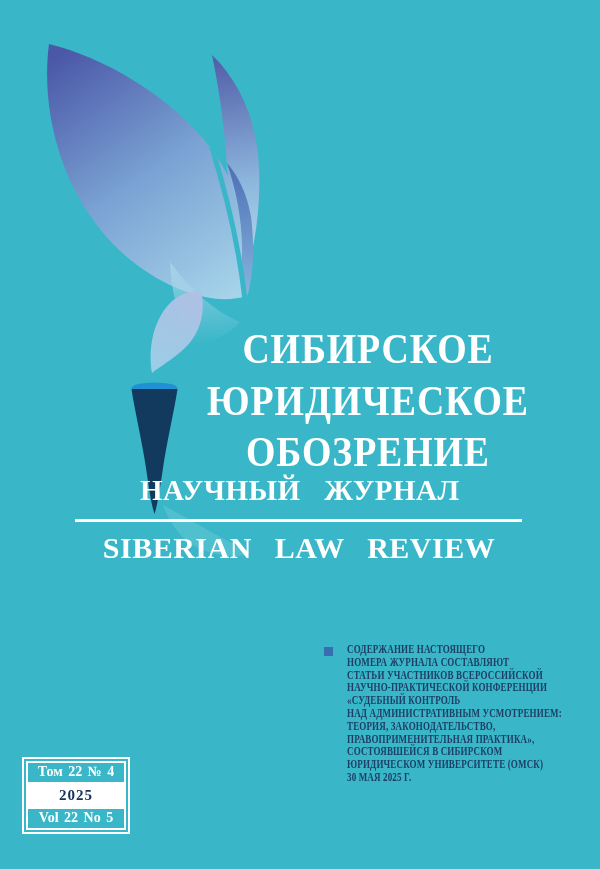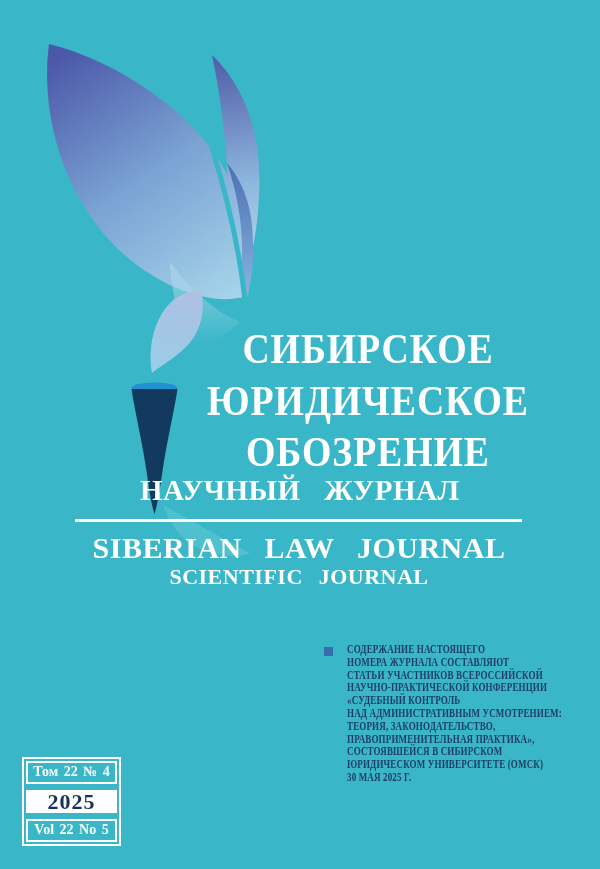--- a/index.html
+++ b/index.html
@@ -31,29 +31,29 @@
     color:#ffffff; font-weight:bold; font-size:22px; word-spacing:0.45em; letter-spacing:0.5px;
   }
   #announce-bullet { left:324px; top:647px; width:9px; height:9px; background:#3a6cb0; }
   #announcement {
     left:347px; top:643px; width:320px;
     color:#1d3f66; font-weight:bold; font-size:12px; line-height:12.8px;
     white-space:pre-line; letter-spacing:0.2px;
     transform:scaleX(0.75); transform-origin:0 0;
   }
   #vol-box {
-    left:22px; top:757px; width:99px;
+    left:22px; top:757px; width:108px;
     border:2px solid #ffffff; padding:2px; box-sizing:border-box;
-    display:flex; flex-direction:column; gap:6px;
+    display:flex; flex-direction:column; gap:0;
   }
   .vol-row {
     border:2px solid #ffffff; box-sizing:border-box; height:23px; line-height:18px;
     text-align:center; color:#ffffff; font-weight:bold; font-size:14px; word-spacing:2px;
   }
-  .vol-year { background:#ffffff; color:#16325a; font-size:22px; letter-spacing:1px; line-height:19px; }
+  .vol-year { background:#ffffff; color:#16325a; font-size:15px; letter-spacing:1px; line-height:19px; }
 </style>
 </head>
 <body>
 
 <div id="cover">
 
   <div class="abs" id="issn-block">
   </div>
 
   <svg class="abs" id="logo-svg" viewBox="0 0 300 560" aria-hidden="true">
@@ -93,22 +93,21 @@
     <path fill="#123a5e" d="M131.5,389 C135,412 142,441 146,468 C149,488 151,503 154.5,514 C158,503 160,488 163,468 C167,441 174,412 177.5,389 Z"></path>
   </svg>
 
   <div class="abs" id="title-ru">СИБИРСКОЕ
 ЮРИДИЧЕСКОЕ
 ОБОЗРЕНИЕ</div>
   <div class="abs" id="subtitle-ru">НАУЧНЫЙ ЖУРНАЛ</div>
 
   <div class="abs" id="divider"></div>
 
-  <div class="abs" id="title-en">SIBERIAN LAW JOURNAL</div>
-  <div class="abs" id="subtitle-en">SCIENTIFIC JOURNAL</div>
+  <div class="abs" id="title-en">SIBERIAN LAW REVIEW</div>
 
   <div class="abs" id="announce-bullet"></div>
   <div class="abs" id="announcement">СОДЕРЖАНИЕ НАСТОЯЩЕГО
 НОМЕРА ЖУРНАЛА СОСТАВЛЯЮТ
 СТАТЬИ УЧАСТНИКОВ ВСЕРОССИЙСКОЙ
 НАУЧНО-ПРАКТИЧЕСКОЙ КОНФЕРЕНЦИИ
 «СУДЕБНЫЙ КОНТРОЛЬ
 НАД АДМИНИСТРАТИВНЫМ УСМОТРЕНИЕМ:
 ТЕОРИЯ, ЗАКОНОДАТЕЛЬСТВО,
 ПРАВОПРИМЕНИТЕЛЬНАЯ ПРАКТИКА»,

